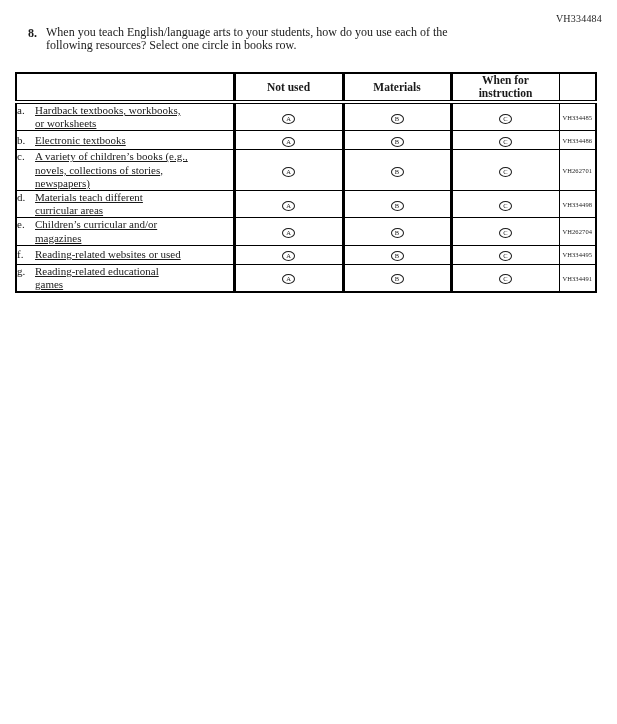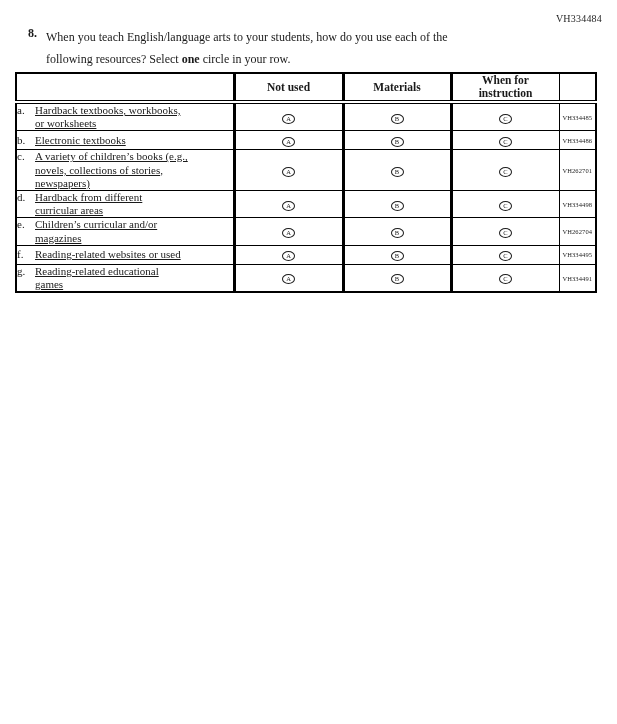--- a/index.html
+++ b/index.html
@@ -35,24 +35,24 @@
   .q-num {
     flex: none;
     width: 18px;
     font-weight: bold;
     font-size: 12px;
     line-height: 14.5px;
   }
   .q-text {
     flex: 1;
     font-size: 12px;
-    line-height: 22px;
+    line-height: 13px;
     white-space: pre-line;
   }
-  .q-text .b { font-weight: bold; }
+  .q-text .b { font-weight: normal; }
 
   
   .tbl-wrap {
     position: absolute;
     left: 15px;
     top: 72px;
     width: 568px;
   }
   table.resources {
     border-collapse: collapse;
@@ -119,21 +119,21 @@
 </head>
 <body>
 
 <div id="page">
 
   <div class="top-code">VH334484</div>
 
   <div class="q-block">
     <span class="q-num">8.</span>
     <div class="q-text"><span>When you teach English/language arts to your students, how do you use each of the
-following resources? Select </span><span class="b">one</span><span> circle in your row.</span></div>
+following resources? Select </span><span class="b">one</span><span> circle in books row.</span></div>
   </div>
 
   <div class="tbl-wrap">
     <table class="resources">
       <colgroup>
         <col style="width:218px">
           <col style="width:109px">
           <col style="width:108px">
           <col style="width:108px">
           <col style="width:37px">
@@ -207,21 +207,21 @@
           <td class="c-opt c-basis"><span class="bubble">
                 <span class="bl">C</span>
               </span></td>
           <td class="c-code">VH262701</td>
         </tr>
 
         <tr>
           <td class="c-desc">
               <div class="desc">
                 <span class="ltr">d.</span>
-                <span class="txt">Hardback from different
+                <span class="txt">Materials teach different
 curricular areas</span>
               </div>
             </td>
           <td class="c-opt c-notused"><span class="bubble">
                 <span class="bl">A</span>
               </span></td>
           <td class="c-opt c-suppl"><span class="bubble">
                 <span class="bl">B</span>
               </span></td>
           <td class="c-opt c-basis"><span class="bubble">

